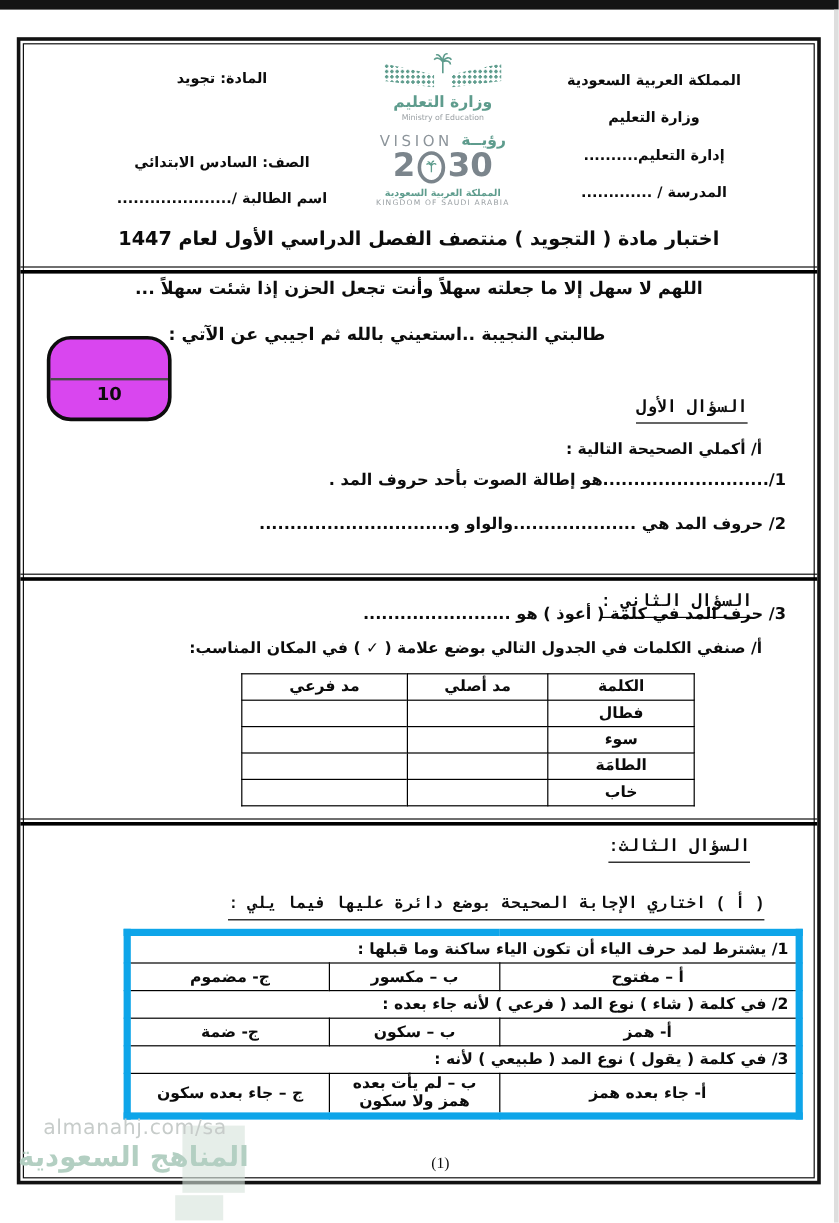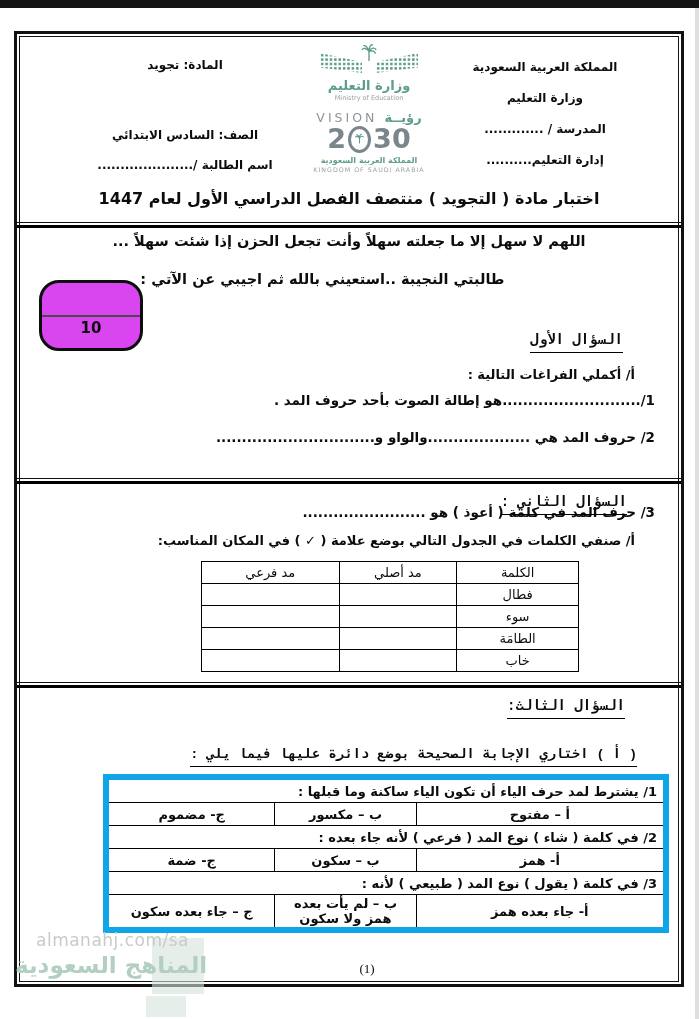--- a/index.html
+++ b/index.html
@@ -65,21 +65,21 @@
   .q1-parta { right:46px; top:333px; font-size:13px; font-weight:bold; }
   .q1-item  { right:26px; font-size:13.5px; font-weight:bold; }
   .i1 { top:358px; } .i2 { top:395px; } .i3 { top:430px;margin-top:40px; }
 
   .q2-title { right:54px; top:459px; font-size:14px; font-weight:bold; }
   .q2-parta { right:46px; top:499px; font-size:13px; font-weight:bold; }
 
   table { border-collapse:collapse; background:#fff; }
   .q2-table { left:184px; top:527px; width:378px; }
   .q2-table th, .q2-table td { border:1.5px solid #000; height:21px; padding:0 4px;
-    font-size:13px; font-weight:normal; text-align:center; }
+    font-size:13px; font-weight:bold; text-align:center; }
 
   .q3-title { right:56px; top:663px; font-size:14px; font-weight:bold; }
   .q3-parta { right:44px; top:711px; font-size:13.5px; font-weight:bold; }
 
   .q3-table { left:86px; top:740px; width:566px; border:6px solid #0ea5e9; }
   .q3-table td { border:1.5px solid #000; font-size:13px; font-weight:bold; padding:1px 6px; }
   .q3-table td.q { text-align:right; height:20px; }
   .q3-table td.opt { text-align:center; height:20px; }
 
   .page-num { left:80px; top:927px; width:540px; text-align:center;
@@ -97,22 +97,22 @@
 
 <div class="topbar"></div>
 <div class="right-edge"></div>
 
 <div class="doc">
   <div class="doc-inner"></div>
 
   <div class="abs hdr-right ar">
     <div>المملكة العربية السعودية</div>
     <div>وزارة التعليم</div>
+    <div>إدارة التعليم..........</div>
     <div>المدرسة / .............</div>
-    <div>إدارة التعليم..........</div>
   </div>
 
   <div class="abs hdr-left ar">
     <div class="abs" style="left:0;right:0;top:24px;">المادة:  تجويد</div>
     <div class="abs" style="left:0;right:0;top:94px;">الصف: السادس الابتدائي</div>
     <div class="abs" style="left:0;right:0;top:124px;">اسم الطالبة /.....................</div>
   </div>
 
   <div class="abs logo">
     <div class="moe-mark">
@@ -147,21 +147,21 @@
 
   <div class="abs prayer ar">اللهم لا سهل إلا ما جعلته سهلاً وأنت تجعل الحزن إذا شئت سهلاً ...</div>
   <div class="abs greeting ar">طالبتي النجيبة ..استعيني بالله ثم اجيبي عن الآتي :</div>
 
   <div class="abs score-box">
     <div class="score-line"></div>
     <div class="score-val">10</div>
   </div>
 
   <div class="abs q1-title ar"><span class="u">السؤال الأول</span></div>
-  <div class="abs q1-parta ar">أ/ أكملي الفراغات التالية :</div>
+  <div class="abs q1-parta ar">أ/ أكملي الصحيحة التالية :</div>
   <div class="abs q1-item i1 ar">1/...........................هو إطالة الصوت بأحد حروف المد .</div>
   <div class="abs q1-item i2 ar">2/ حروف المد هي ....................والواو و...............................</div>
   <div class="abs q1-item i3 ar">3/ حرف المد في كلمة ( أعوذ ) هو ........................</div>
 
   <div class="abs rule rule2"></div>
 
   <div class="abs q2-title ar"><span class="u">السؤال الثاني :</span></div>
   <div class="abs q2-parta ar">أ/ صنفي الكلمات في الجدول التالي بوضع علامة (  ✓  ) في المكان المناسب:</div>
 
   <table class="abs q2-table" dir="rtl">

